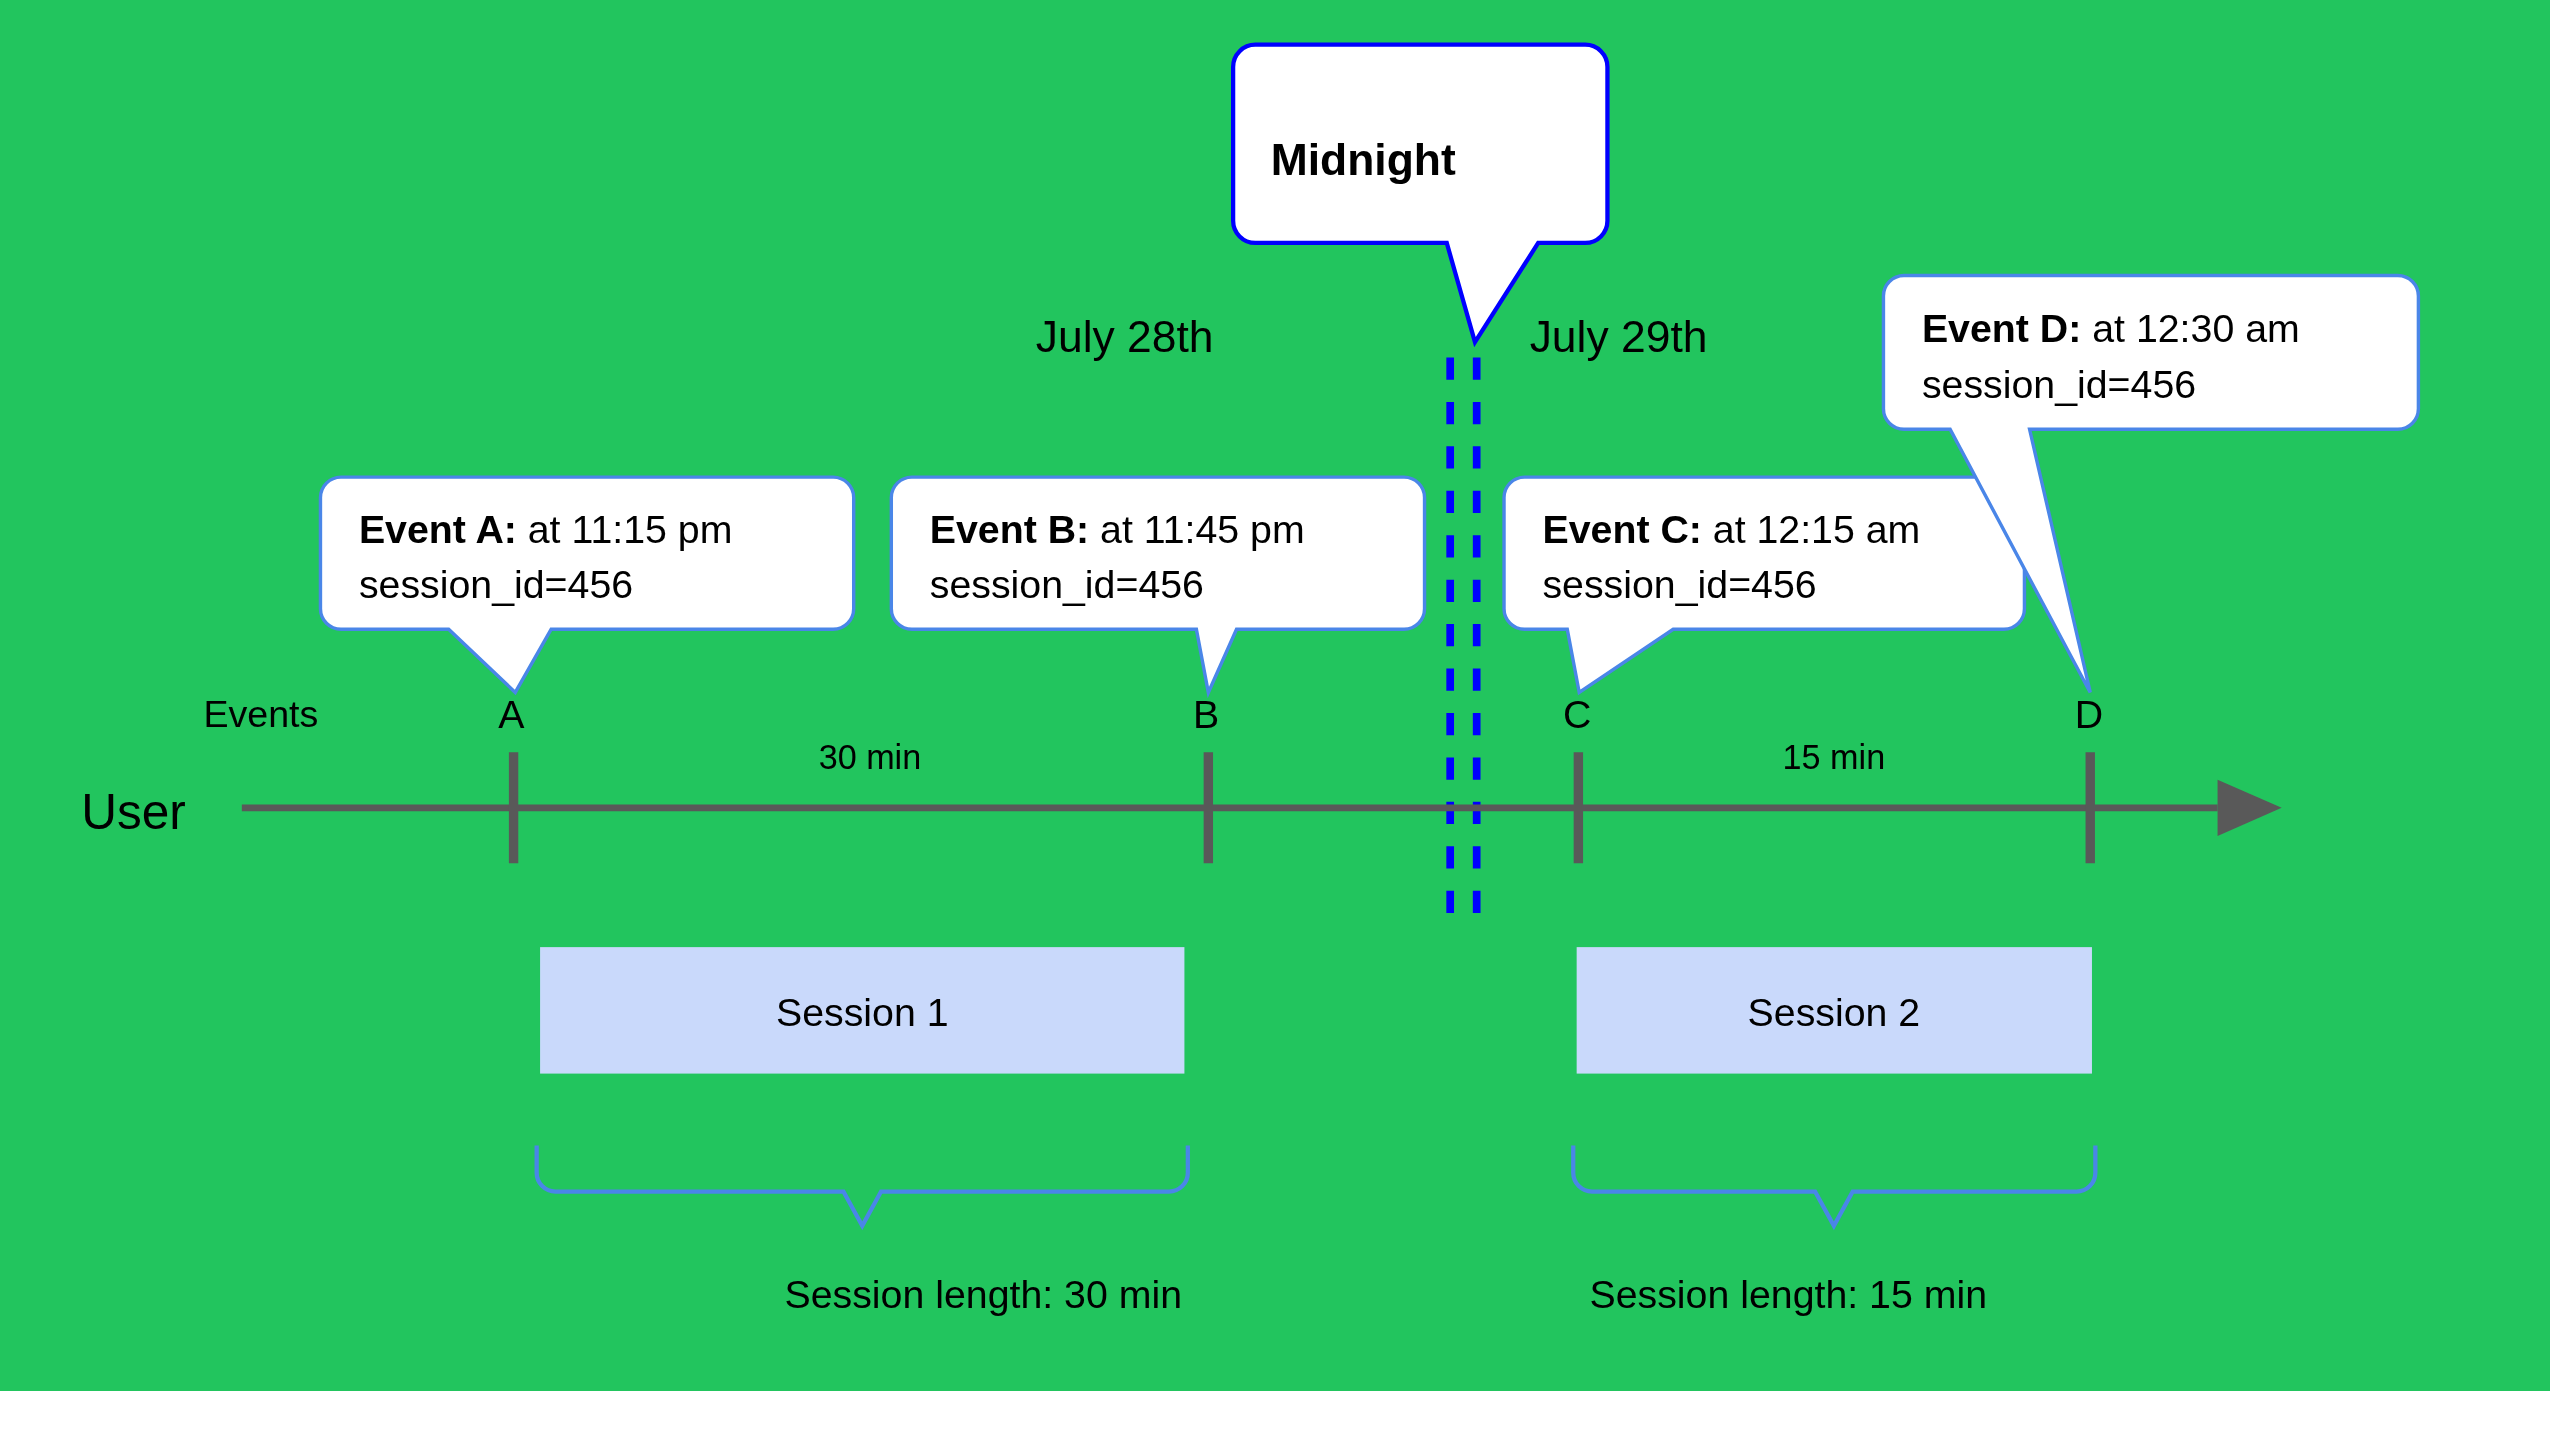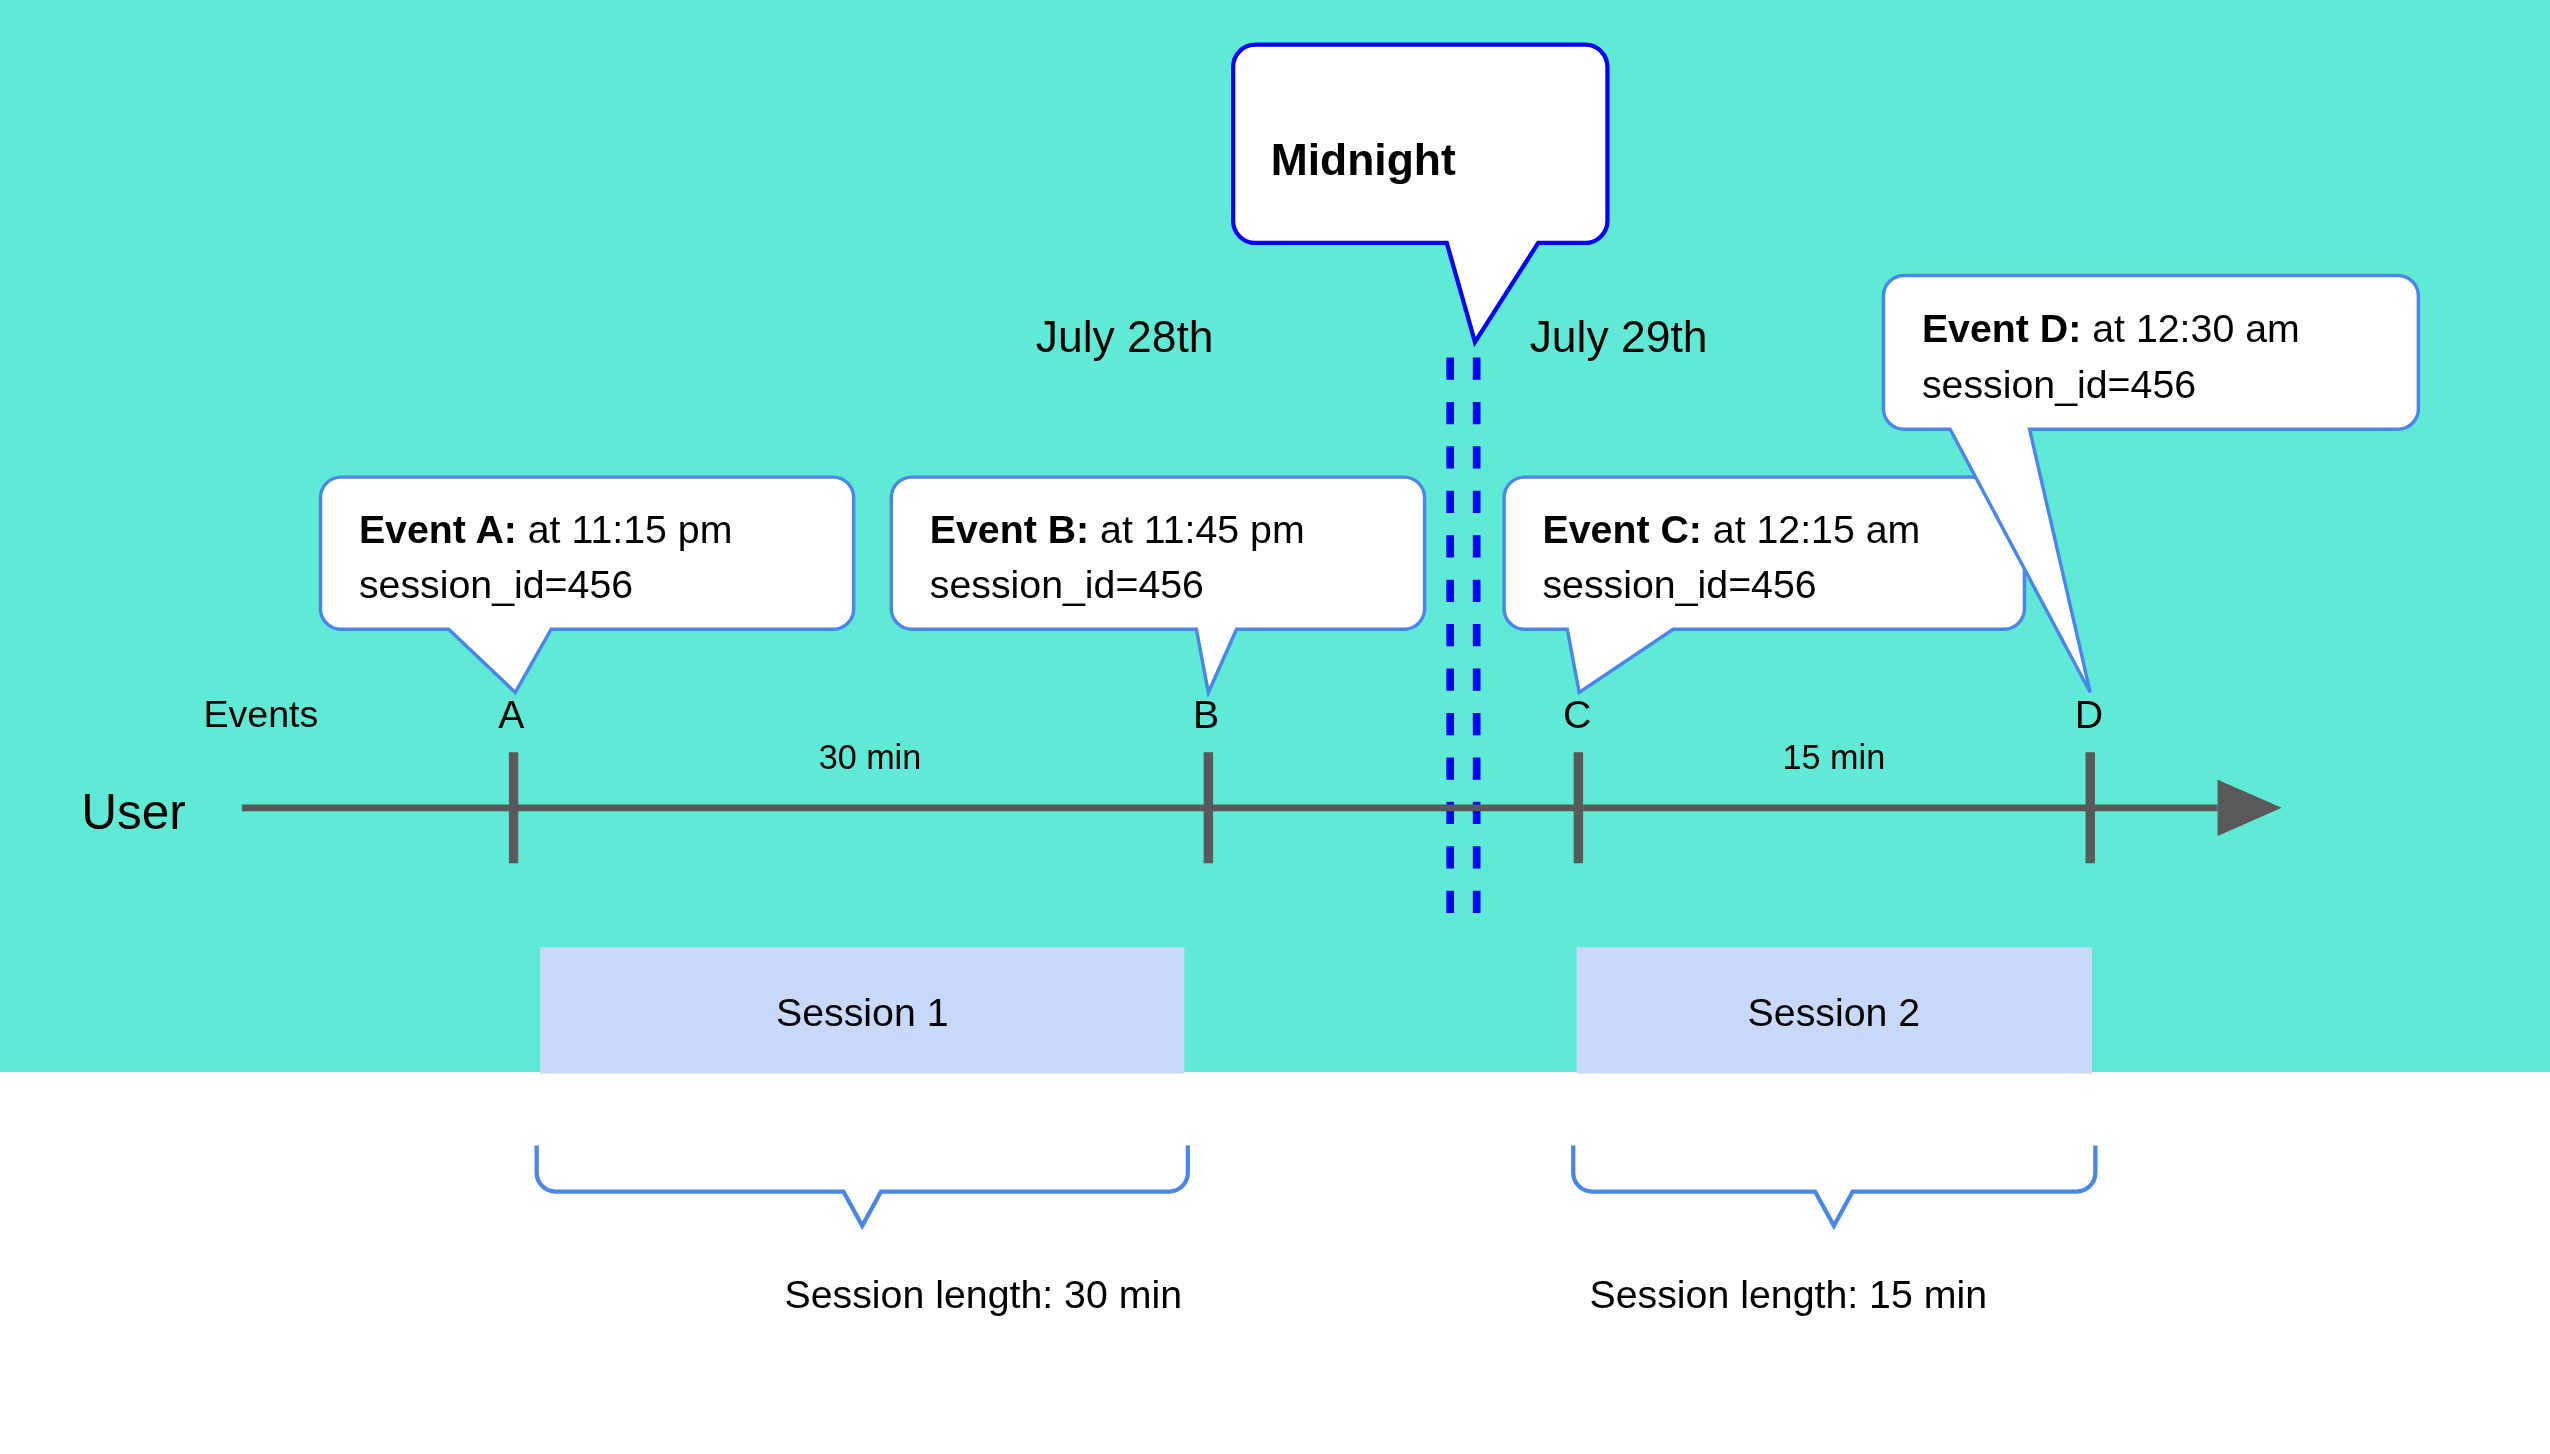--- a/index.html
+++ b/index.html
@@ -1,19 +1,19 @@
 <!DOCTYPE html>
 <html style="font-size:13.7px"><head>
 <meta charset="utf-8">
 <title>Session timeline diagram</title>
 <style>
   html,body{margin:0;padding:0;background:#ffffff;}
   body{width:2550px;height:1455px;overflow:hidden;
        font-family:"Liberation Sans","DejaVu Sans",sans-serif;}
-  #stage{position:relative;width:2550px;height:1072px;background:#5eead4;}
+  #stage{position:relative;width:2550px;height:1391px;background:#22c55e;}
   svg#canvas{position:absolute;left:0;top:0;width:2550px;height:1455px;}
   .txt{fill:#000000;font-family:"Liberation Sans","DejaVu Sans",sans-serif;}
   .bold{font-weight:bold;}
 </style>
 </head>
 <body>
 
 <div id="stage">
 <svg id="canvas" viewBox="0 0 2984 1702" xmlns="http://www.w3.org/2000/svg">
 

